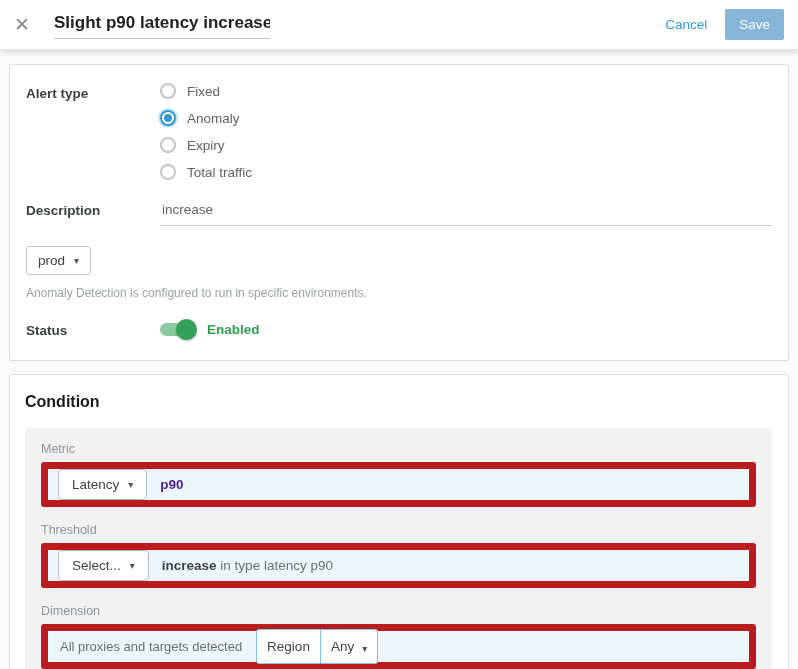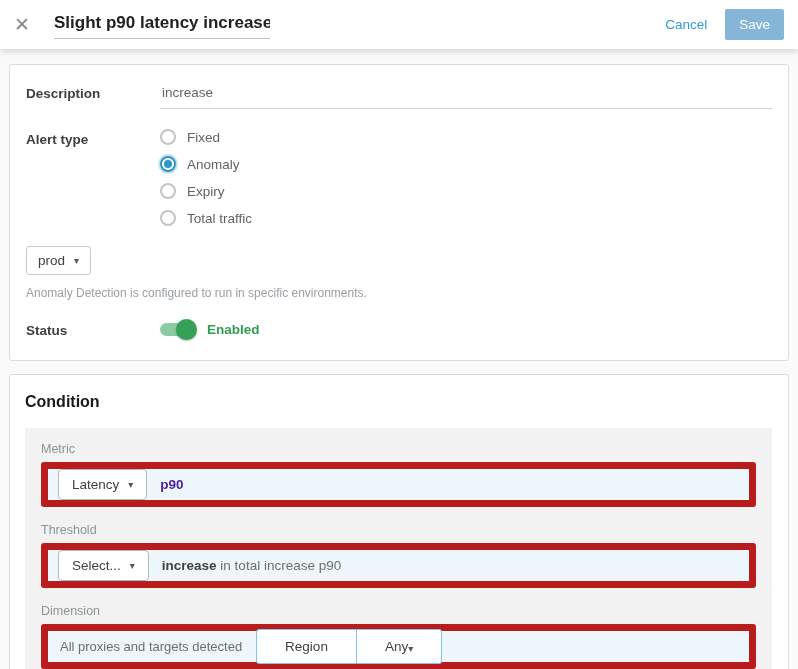--- a/index.html
+++ b/index.html
@@ -74,67 +74,67 @@
     margin-bottom:16px; }
   .blue-box.last { margin-bottom:0; }
   .inner-dd { display:inline-flex; align-items:center; gap:9px; background:#fff;
     border:1px solid #aebac1; border-radius:4px; padding:7px 13px;
     font-size:13.5px; color:#424242; cursor:pointer; }
   .metric-value { font-size:13.5px; font-weight:700; color:#4c1d95; margin-left:13px; }
   .threshold-text { font-size:13.5px; color:#6e6e6e; margin-left:13px; }
   .threshold-text b { color:#424242; font-weight:700; }
   .dim-text { font-size:13px; color:#6e6e6e; margin-left:2px; }
   .seg-group { display:inline-flex; margin-left:14px; }
-  .seg-btn { background:#fff; border:1px solid #7ec5e8; padding:9px 28px;
+  .seg-btn { background:#fff; border:1px solid #7ec5e8; padding:9px 10px;
     font-size:13.5px; color:#424242; cursor:pointer; font-family:"Liberation Sans",sans-serif; }
   .seg-btn.first { border-radius:3px 0 0 3px; }
   .seg-btn.second { border-left:none; border-radius:0 3px 3px 0;
-    display:inline-flex; align-items:flex-end; }
+    display:inline-flex; align-items:flex-end; gap:8px; }
 </style>
 </head>
 <body>
 
 <div class="header">
   <span class="close-x">✕</span>
   <input class="title-input" value="Slight p90 latency increase" style="">
   <div class="header-spacer"></div>
   <span class="cancel-link">Cancel</span>
   <button class="save-btn">Save</button>
 </div>
 
 <div class="main">
 
   <div class="panel panel-form">
-
-    <div class="row">
-      <div class="row-label">Description</div>
-      <div class="row-control">
-        <input class="desc-input" value="increase" style="">
-      </div>
-    </div>
 
     <div class="row">
       <div class="row-label">Alert type</div>
       <div class="row-control">
         <div class="radio-row">
           <span class="radio-circle"></span>
           <span class="radio-label">Fixed</span>
         </div>
         <div class="radio-row selected">
           <span class="radio-circle"></span>
           <span class="radio-label">Anomaly</span>
         </div>
         <div class="radio-row">
           <span class="radio-circle"></span>
           <span class="radio-label">Expiry</span>
         </div>
         <div class="radio-row">
           <span class="radio-circle"></span>
           <span class="radio-label">Total traffic</span>
         </div>
+      </div>
+    </div>
+
+    <div class="row">
+      <div class="row-label">Description</div>
+      <div class="row-control">
+        <input class="desc-input" value="increase" style="">
       </div>
     </div>
 
     <div class="row">
       <div class="row-control">
         <div class="dd-btn">
           <span>prod</span>
           <span class="caret">▾</span>
         </div>
         <div class="helper">Anomaly Detection is configured to run in specific environments.</div>
@@ -166,21 +166,21 @@
         </div>
         <span class="metric-value">p90</span>
       </div>
 
       <div class="field-label">Threshold</div>
       <div class="blue-box">
         <div class="inner-dd">
           <span>Select...</span>
           <span class="caret">▾</span>
         </div>
-        <span class="threshold-text"><b>increase</b><span> in total increase p90</span></span>
+        <span class="threshold-text"><b>increase</b><span> in type latency p90</span></span>
       </div>
 
       <div class="field-label">Dimension</div>
       <div class="blue-box last">
         <span class="dim-text">All proxies and targets detected</span>
         <span class="seg-group">
           <button class="seg-btn first">Region</button>
           <button class="seg-btn second">
             <span>Any</span>
             <span class="caret">▾</span>

